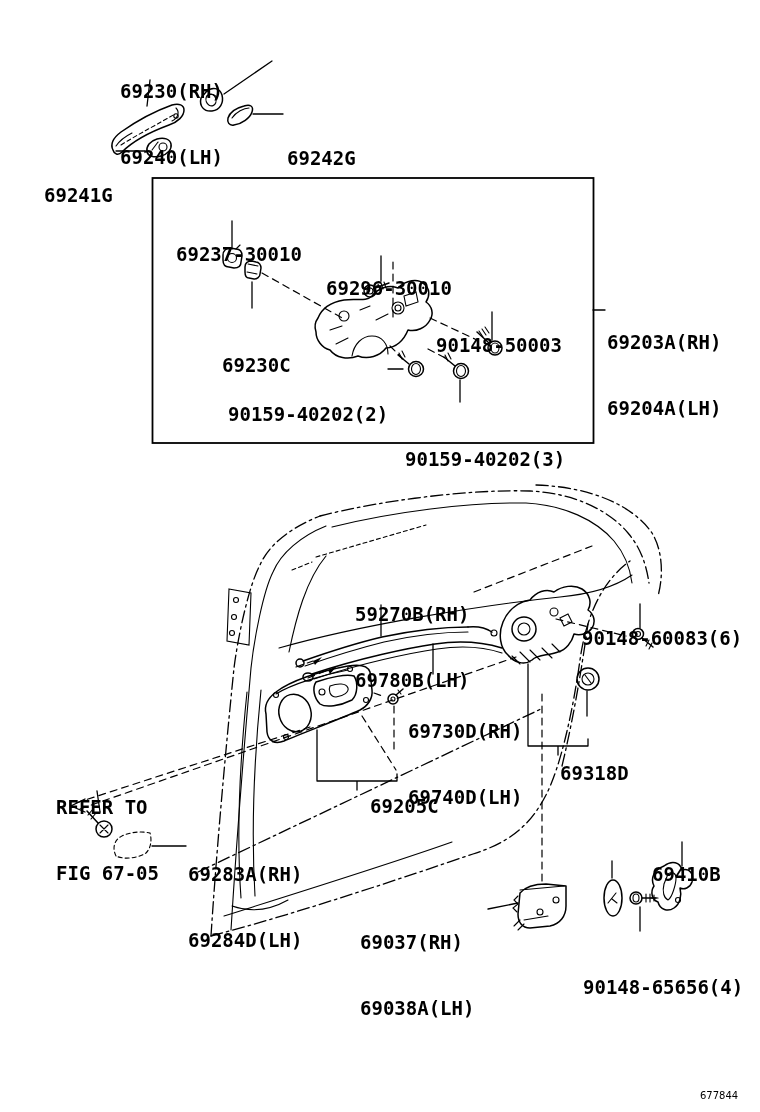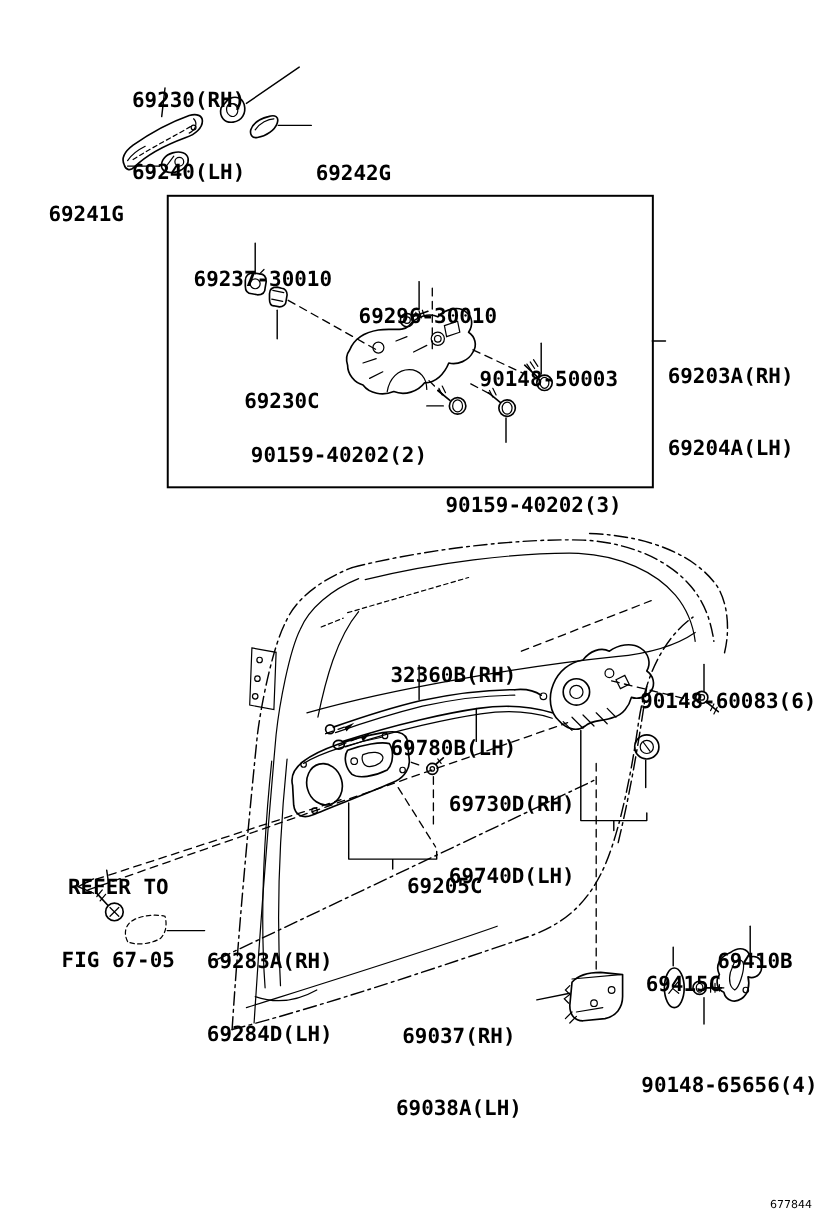--- a/index.html
+++ b/index.html
@@ -1,19 +1,19 @@
 <!DOCTYPE html>
 <html><head>
 <meta charset="utf-8">
 <style>
   html,body{margin:0;padding:0;background:#fff;}
   .stage{position:relative;width:760px;height:1112px;background:#ffffff;overflow:hidden;
          font-family:"DejaVu Sans Mono","Liberation Mono",monospace;color:#000;}
   .stage svg{position:absolute;left:0;top:0;}
-  .lbl{position:absolute;font-weight:bold;font-size:19px;line-height:22px;white-space:pre;text-align:center;}
+  .lbl{position:absolute;font-weight:bold;font-size:19px;line-height:22px;white-space:pre;}
   .lbl div{height:22px;}
   .fig{position:absolute;font-family:"DejaVu Sans","Liberation Sans",sans-serif;
        font-size:10px;font-weight:normal;}
   
   .s  {stroke:#000;fill:none;stroke-width:1.5;stroke-linecap:round;stroke-linejoin:round;}
   .thin{stroke:#000;fill:none;stroke-width:1.1;stroke-linecap:round;}
   .box{stroke:#000;fill:none;stroke-width:1.8;}
   .ld {stroke:#000;fill:none;stroke-width:1.3;stroke-linecap:round;}
   .ph {stroke:#000;fill:none;stroke-width:1.3;stroke-dasharray:12 4 2.5 4;stroke-linecap:round;}
   .dsh{stroke:#000;fill:none;stroke-width:1.2;stroke-dasharray:7 5;stroke-linecap:round;}
@@ -269,48 +269,48 @@
   </div>
   <div class="lbl" style="left:405px;top:404px">
     <div>90159-40202(3)</div>
   </div>
   <div class="lbl" style="left:607px;top:287px">
     <div>69203A(RH)</div>
     <div>69204A(LH)</div>
   </div>
 
   <div class="lbl" style="left:355px;top:559px">
-    <div>32360B(RH)</div>
+    <div>59270B(RH)</div>
     <div>69780B(LH)</div>
   </div>
   <div class="lbl" style="left:582px;top:583px">
     <div>90148-60083(6)</div>
   </div>
   <div class="lbl" style="left:408px;top:676px">
     <div>69730D(RH)</div>
     <div>69740D(LH)</div>
   </div>
+  <div class="lbl" style="left:560px;top:718px">
+    <div>69318D</div>
+  </div>
   <div class="lbl" style="left:370px;top:751px">
     <div>69205C</div>
   </div>
   <div class="lbl" style="left:56px;top:752px">
     <div>REFER TO</div>
     <div>FIG 67-05</div>
   </div>
   <div class="lbl" style="left:188px;top:819px">
     <div>69283A(RH)</div>
     <div>69284D(LH)</div>
   </div>
   <div class="lbl" style="left:360px;top:887px">
     <div>69037(RH)</div>
     <div>69038A(LH)</div>
   </div>
-  <div class="lbl" style="left:587px;top:840px">
-    <div>69415C</div>
-  </div>
   <div class="lbl" style="left:652px;top:819px">
     <div>69410B</div>
   </div>
   <div class="lbl" style="left:583px;top:932px">
     <div>90148-65656(4)</div>
   </div>
 
   <div class="fig" style="left:700px;top:1090px">677844</div>
 </div>
 

